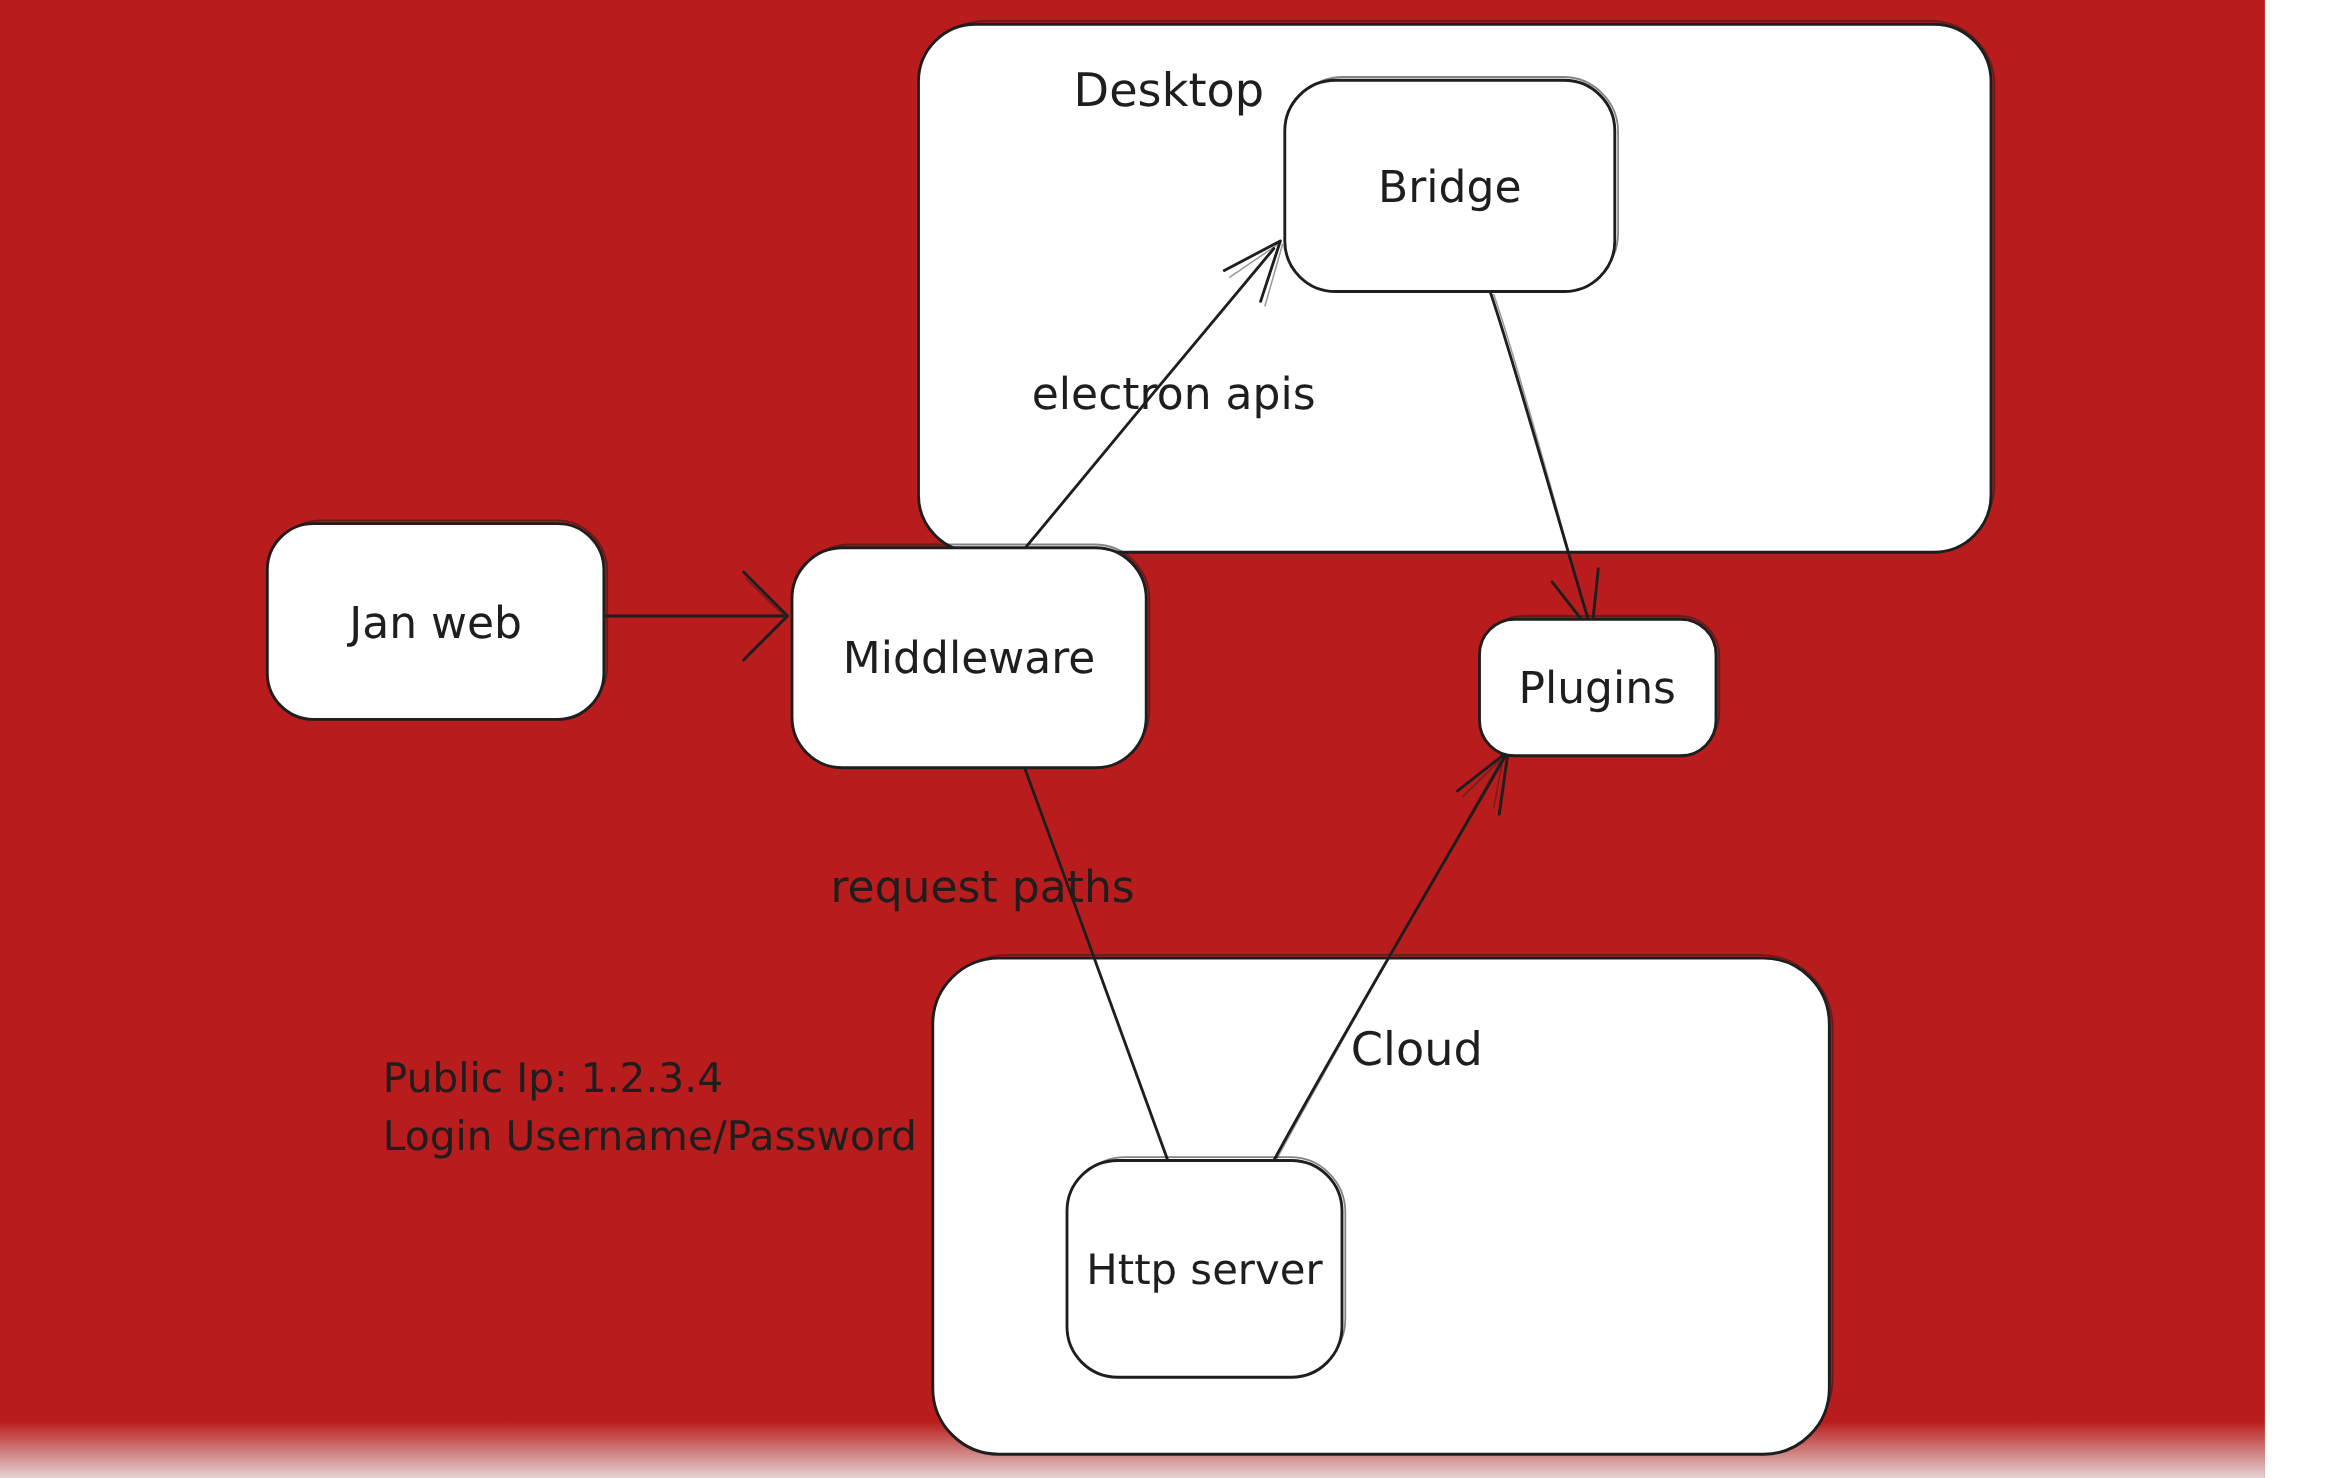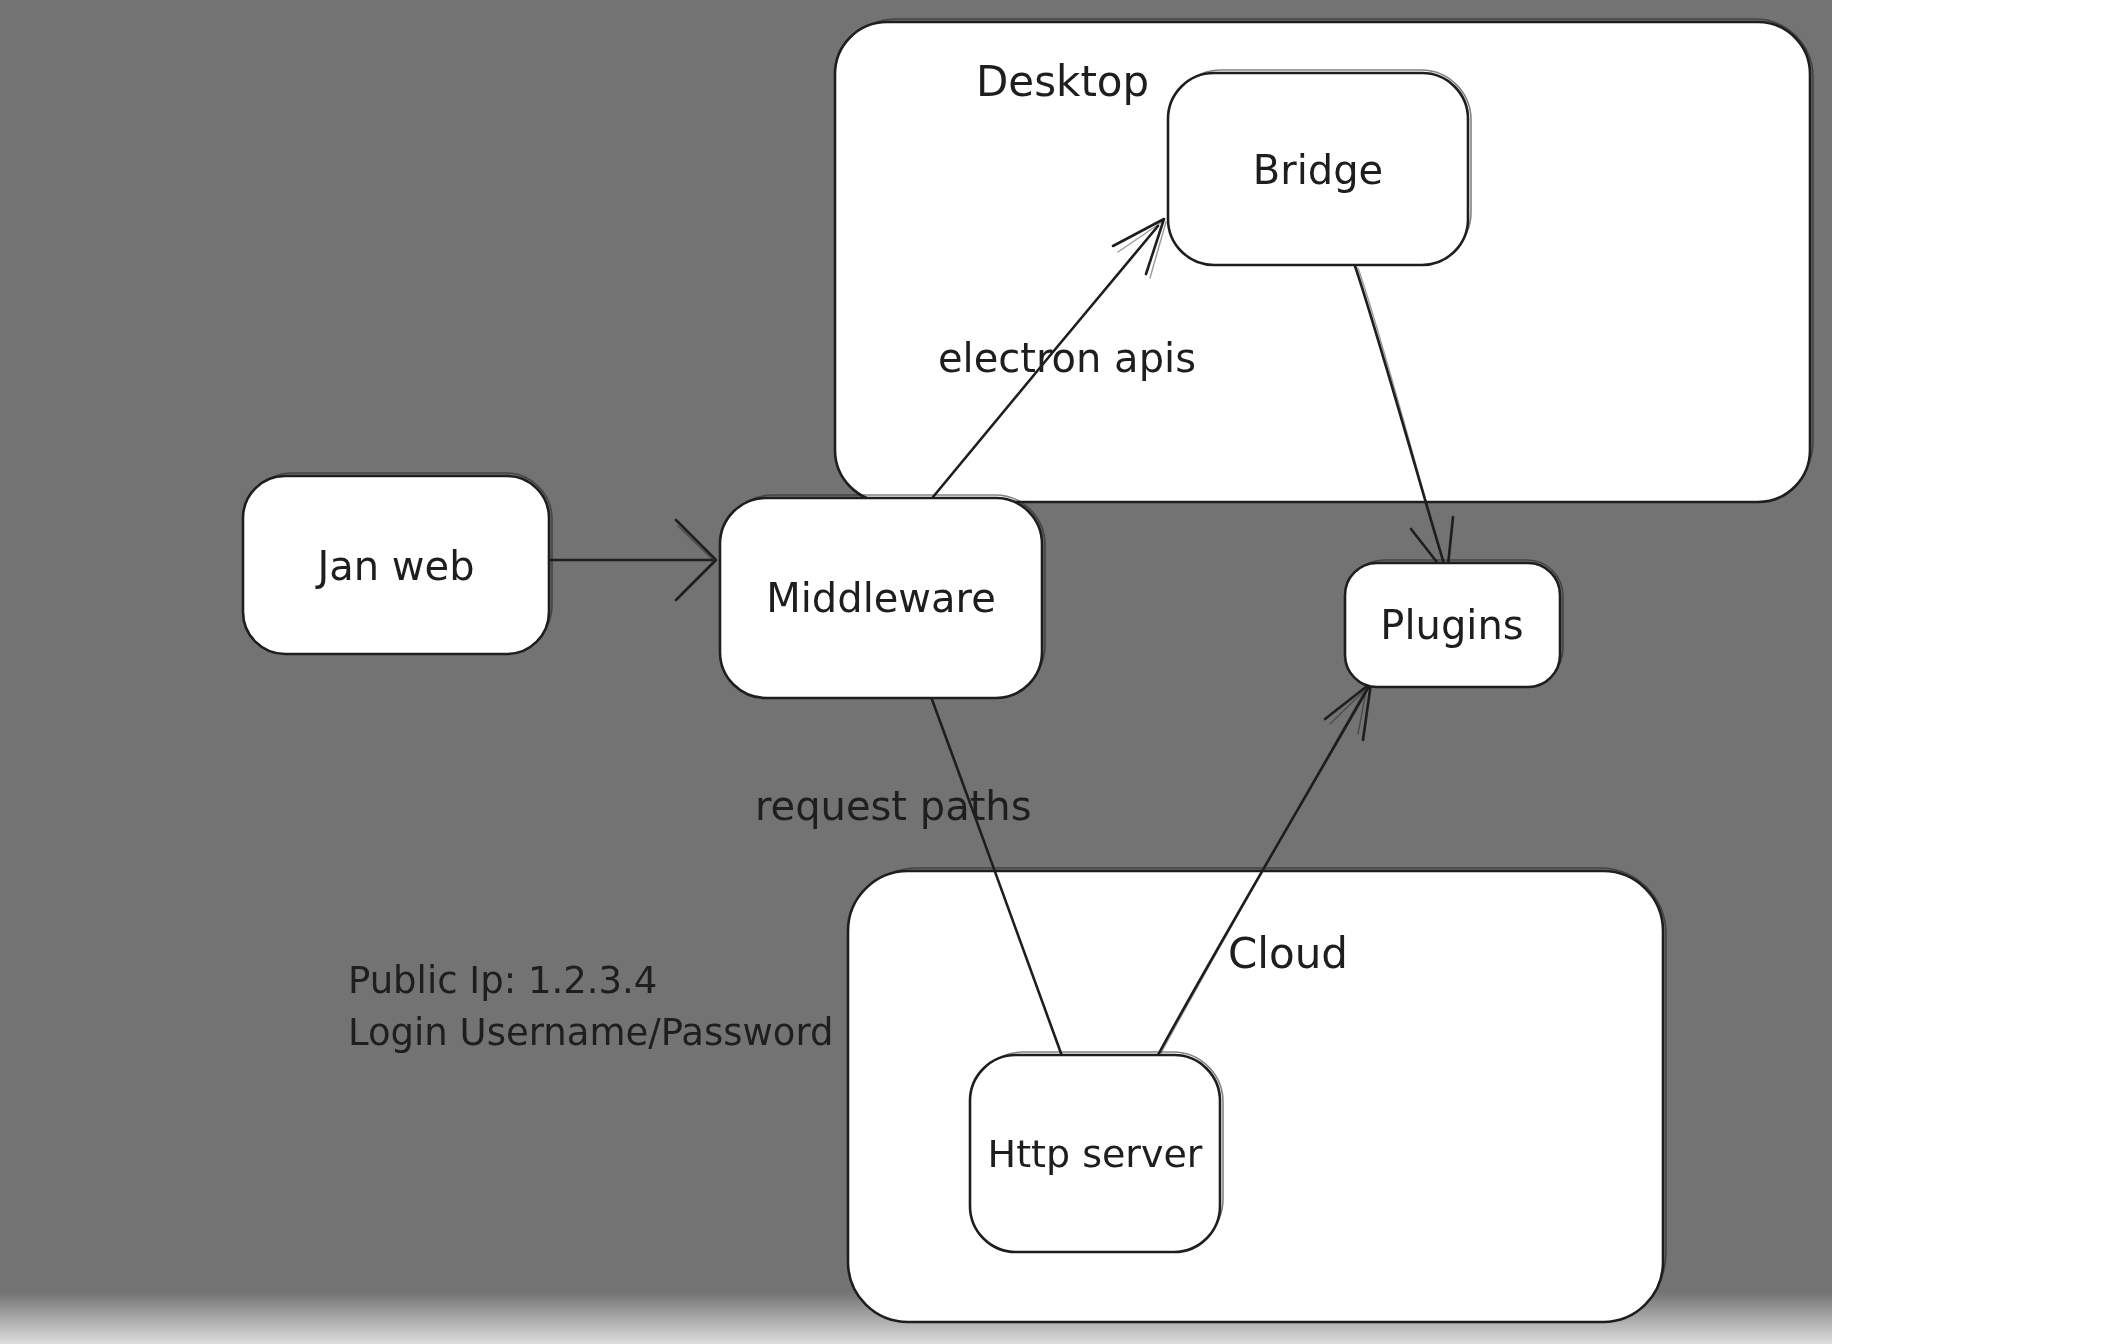--- a/index.html
+++ b/index.html
@@ -2,23 +2,23 @@
 <html><head>
 <meta charset="utf-8">
 <style>
   html, body {
     margin: 0;
     padding: 0;
     background: #ffffff;
   }
   .stage {
     position: relative;
-    width: 1832px;
+    width: 2059px;
     height: 1344px;
-    background: #737373;
+    background: #b91c1c;
     overflow: hidden;
   }
   .stage svg {
     position: absolute;
     inset: 0;
     display: block;
   }
   
   .boxmain {
     fill: #ffffff;

